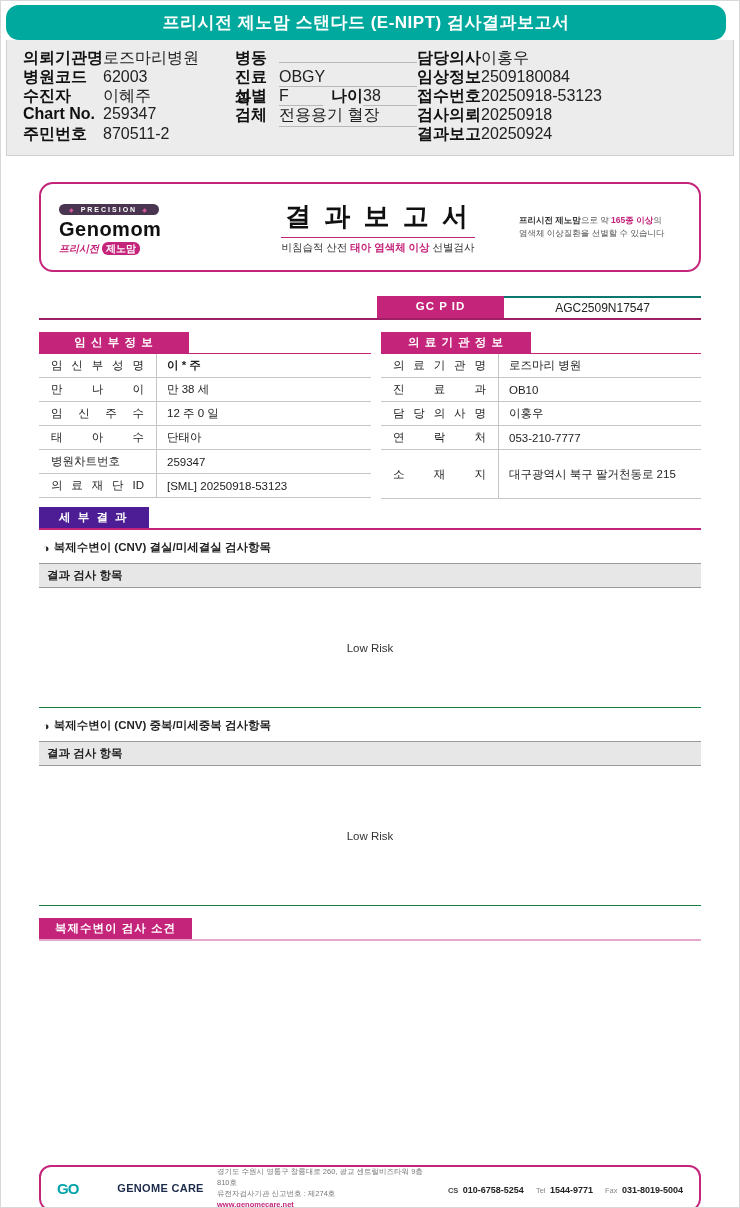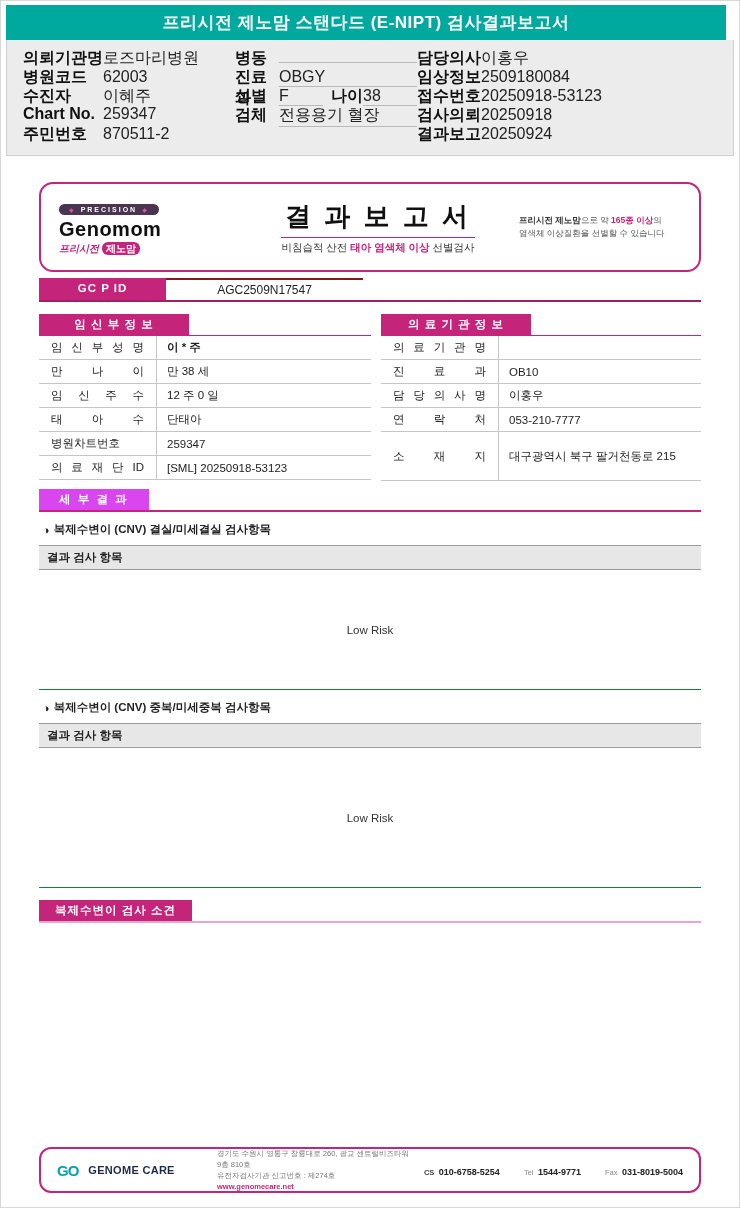--- a/index.html
+++ b/index.html
@@ -7,21 +7,21 @@
   body {
     width: 740px; height: 1208px; overflow: hidden; position: relative;
     font-family: "Liberation Sans", "DejaVu Sans", sans-serif;
     border: 1px solid #d8d8d8; color: #111;
   }
 
   
   .banner {
     margin: 4px 13px 0 5px; height: 35px; background: #00A99D;
     color: #fff; font-size: 17px; font-weight: bold; letter-spacing: .5px;
-    display: flex; align-items: center; justify-content: center;
+    display: flex; align-items: center; justify-content: center; border-radius: 13px;
   }
 
   
   .info {
     margin: 0 5px; background: #ececec; border: 1px solid #d0d0d0; border-top: none;
     padding: 8px 16px 12px 16px; display: flex; font-size: 16px;
   }
   .info-row { display: flex; align-items: baseline; height: 19px; }
   .ilabel { font-weight: bold; color: #111; }
   .ival { color: #222; }
@@ -58,28 +58,28 @@
   .hero-title { font-size: 26px; font-weight: bold; letter-spacing: 3px; color: #101010; }
   .hero-sub {
     display: inline-block; margin-top: 3px; padding-top: 3px;
     border-top: 1.5px solid #C4257B; font-size: 10.5px; color: #333;
   }
   .accent { color: #C4257B; font-weight: bold; }
   .hero-right { width: 162px; font-size: 8.5px; color: #555; line-height: 1.55; }
   .hero-right .b { font-weight: bold; color: #333; }
 
   
-  .gcpid-row { margin-top: 6px; display: flex; border-bottom: 2px solid #9E2064; }
+  .gcpid-row { margin-top: 24px; display: flex; justify-content: flex-end; border-bottom: 2px solid #9E2064; }
   .gcpid-label {
     width: 127px; background: #C4257B; color: #fff; font-weight: bold;
     font-size: 11.5px; letter-spacing: 1px; text-align: center; padding: 4px 0;
   }
   .gcpid-value {
     width: 197px; text-align: center; font-size: 12px; color: #222;
-    padding: 3px 0; border-top: 2px solid #7f1d1d;
+    padding: 3px 0; border-top: 2px solid #0f766e;
   }
 
   
   .tables { margin-top: 12px; display: flex; gap: 10px; }
   .tblwrap.left { width: 332px; }
   .tblwrap.right { flex: 1; }
   .tbl-title {
     width: 150px; background: #C4257B; color: #fff; font-size: 11.5px; font-weight: bold;
     letter-spacing: 1px; text-align: center; padding: 3px 0;
   }
@@ -90,21 +90,21 @@
     width: 118px; border-right: 1px solid #c6c6c6; display: flex; align-items: center;
     padding: 0 12px; font-size: 11.5px; color: #222;
   }
   .tlabel span { width: 100%; text-align: justify; text-align-last: justify; }
   .tvalue { flex: 1; display: flex; align-items: center; padding: 0 10px; font-size: 11.5px; color: #222; }
   .tvalue.bold { font-weight: bold; }
 
   
   .section-bar { margin-top: 8px; border-bottom: 2px solid #C4257B; display: flex; }
   .section-box {
-    background: #d946ef; color: #fff; font-weight: bold; font-size: 11.5px;
+    background: #4c1d95; color: #fff; font-weight: bold; font-size: 11.5px;
     letter-spacing: 2px; padding: 3px 20px;
   }
 
   .block-head { margin-top: 10px; padding-left: 4px; font-size: 11.5px; font-weight: bold; color: #222; display: flex; align-items: center; gap: 4px; }
   .half-icon { font-size: 11px; }
   .colhdr {
     margin-top: 8px; background: #e7e7e7; border-top: 1px solid #9a9a9a; border-bottom: 1px solid #9a9a9a;
     font-size: 11.5px; font-weight: bold; padding: 4px 8px; color: #222;
   }
   .result-zone {
@@ -122,24 +122,24 @@
 
   .footer-spacer { height: 224px; }
 
   
   .footer {
     height: 46px; border: 2px solid #C4257B; border-radius: 12px;
     display: flex; align-items: center; padding: 0 16px; gap: 12px;
   }
   .f-logo { display: flex; align-items: center; gap: 10px; width: 148px; }
   .f-mark { color: #00A3A8; font-weight: bold; font-size: 15px; letter-spacing: -1px; }
-  .f-name { font-weight: bold; font-size: 11px; color: #1c2b4a; letter-spacing: .3px; }
+  .f-name { font-weight: bold; font-size: 11px; color: #1c2b4a; letter-spacing: .3px; margin-left: 29px; }
   .f-addr { flex: 1; font-size: 7.5px; color: #777; line-height: 1.5; }
   .f-site { color: #C4257B; font-weight: bold; }
-  .f-contacts { display: flex; gap: 24px; align-items: baseline; white-space: nowrap; justify-content: center; }
+  .f-contacts { display: flex; gap: 12px; align-items: baseline; white-space: nowrap; justify-content: center; }
   .c-label { color: #888; font-size: 7.5px; }
   .c-label.cs { color: #444; font-weight: bold; }
   .c-num { font-weight: bold; color: #222; font-size: 9px; }
 </style>
 </head>
 <body>
 
 <div class="banner">프리시전 제노맘 스탠다드 (E-NIPT) 검사결과보고서</div>
 
 <div class="info">
@@ -284,20 +284,21 @@
         </div>
       </div>
     </div>
     <div class="tblwrap right">
       <div class="tbl-title">의 료 기 관 정 보</div>
       <div class="tbl">
         <div class="trow">
           <div class="tlabel">
               <span>의 료 기 관 명</span>
             </div>
+          <div class="tvalue">로즈마리 병원</div>
         </div>
         <div class="trow">
           <div class="tlabel">
               <span>진 료 과</span>
             </div>
           <div class="tvalue">OB10</div>
         </div>
         <div class="trow">
           <div class="tlabel">
               <span>담 당 의 사 명</span>

